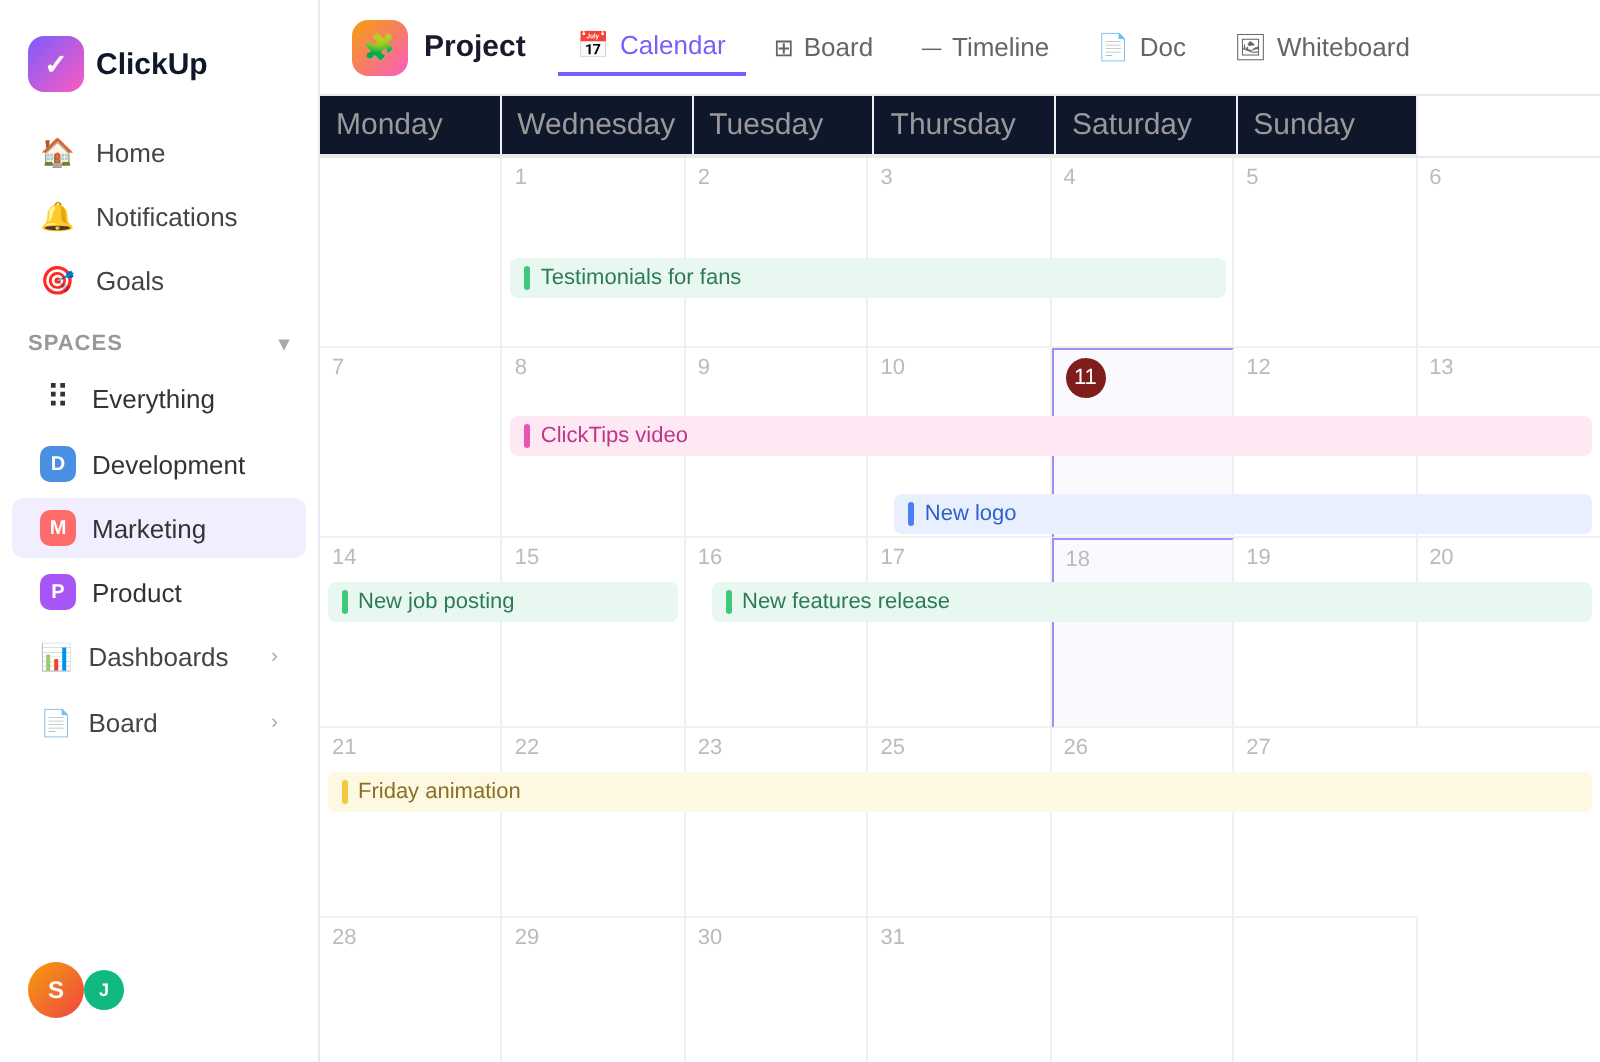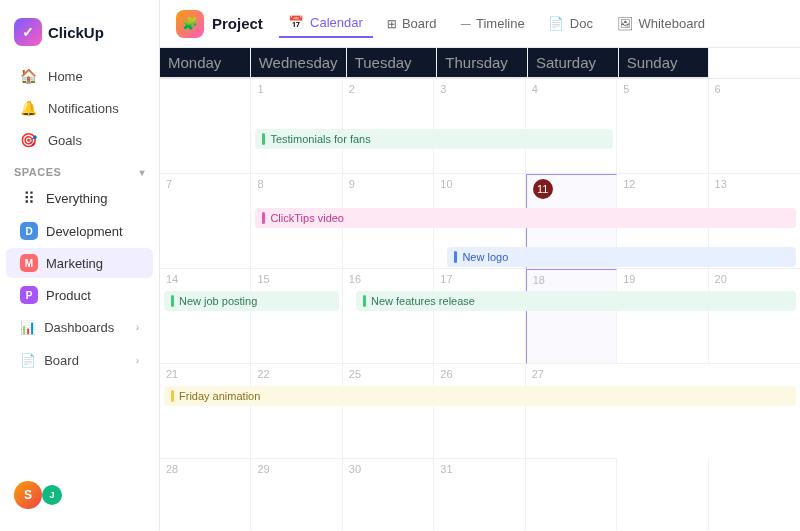--- a/index.html
+++ b/index.html
@@ -410,20 +410,23 @@
 
       <div class="cal-week-section" style="position:relative;">
         <div class="cal-cells-row">
           <div class="cal-cell">
               <div class="day-number">21</div>
             </div>
           <div class="cal-cell">
               <div class="day-number">22</div>
             </div>
           <div class="cal-cell">
+              <div class="day-number">23</div>
+            </div>
+          <div class="cal-cell">
               <div class="day-number">25</div>
             </div>
           <div class="cal-cell">
               <div class="day-number">26</div>
             </div>
           <div class="cal-cell">
               <div class="day-number">27</div>
             </div>
         </div>
         <div class="event-overlay" style="position:absolute;top:0;left:0;right:0;pointer-events:none;height:100%;">

